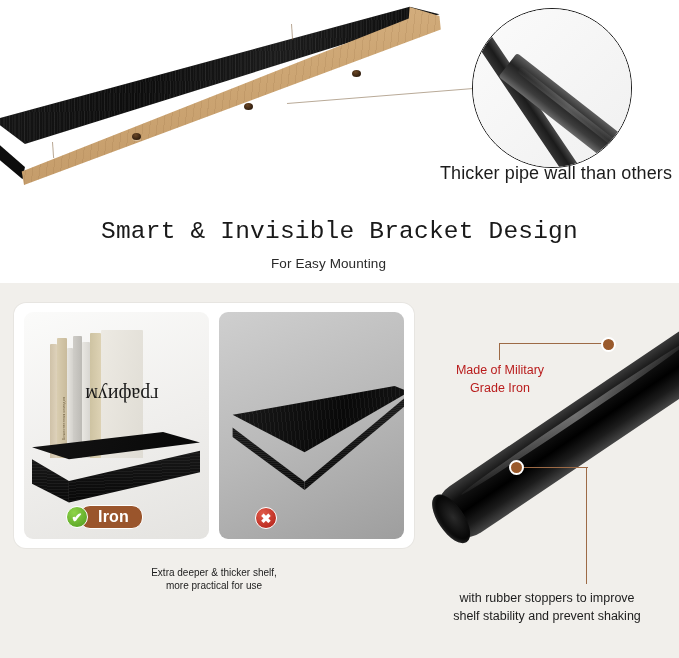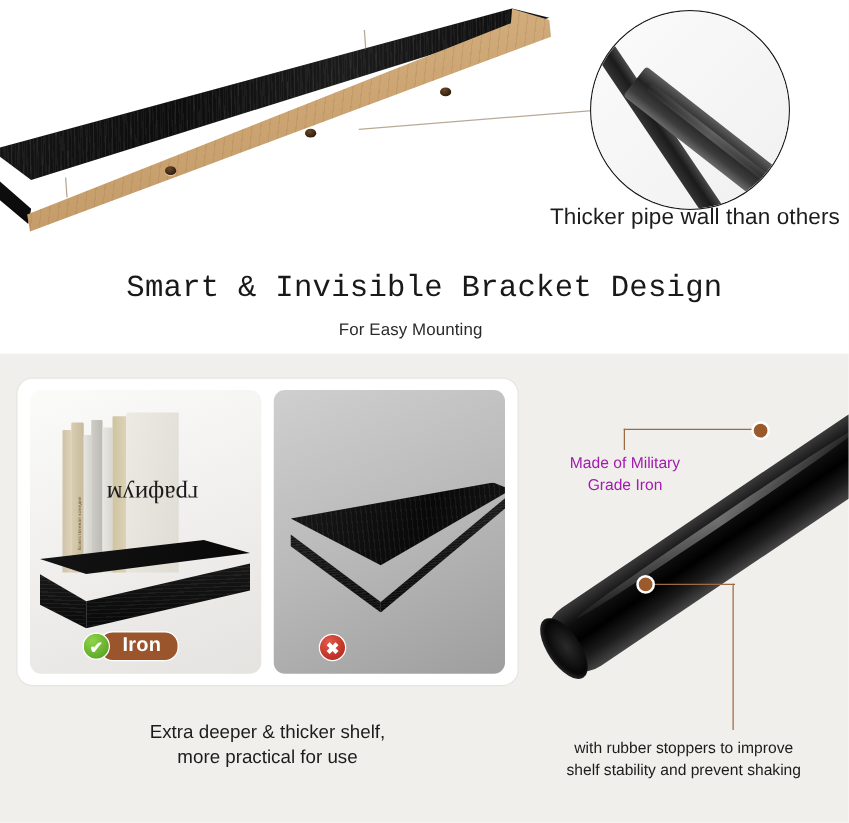--- a/index.html
+++ b/index.html
@@ -184,22 +184,22 @@
           display:flex; align-items:center; justify-content:center;
           font-size:13px; font-weight:bold; color:#fff; }
   .mark-ok { background:radial-gradient(circle at 35% 28%, #8fd44a, #4e9b1c); border:1.5px solid #fff; }
   .mark-no { background:radial-gradient(circle at 35% 28%, #e05a4a, #b01d14); border:1.5px solid #fff; }
   .pill { margin-left:-9px; padding:2px 13px 2px 18px; border-radius:11px;
           font-size:16px; font-weight:bold; letter-spacing:.2px; }
   .pill-ours  { background:#9a552c; color:#ffffff; border:1.5px solid #fff; }
   .pill-others{ background:#111111; color:#ffffff; border:1.5px solid #fff; }
 
   .compare-caption {
-    position:absolute; left:14px; top:293px; width:400px; text-align:center;
-    font-size:15px; color:#1c1c1c; line-height:1.32;
+    position:absolute; left:14px; top:283px; width:400px; text-align:center;
+    font-size:10px; color:#1c1c1c; line-height:1.32;
   }
 
   
   .pipe-area { position:absolute; left:414px; top:0; width:265px; height:375px; overflow:hidden; }
   .pipe-body {
     position:absolute; left:28px; top:214px; width:330px; height:56px;
     background:linear-gradient(180deg,#3a3a3a 0%,#101010 26%,#000 52%,#1c1c1c 78%,#454545 100%);
     border-radius:28px/28px;
     transform:rotate(-34deg); transform-origin:left center;
   }
@@ -226,21 +226,21 @@
   .lead-h { height:1.4px; }
   .lead-v { width:1.4px; }
 
   .iron-lead-h { left:499px; top:343px; width:104px; }
   .iron-lead-v { left:499px; top:343px; height:17px; }
   .rubber-lead-h { left:524px; top:467px; width:64px; }
   .rubber-lead-v { left:586px; top:467px; height:117px; }
 
   .label-iron {
     position:absolute; left:440px; top:362px; width:120px; text-align:center;
-    font-size:12.5px; color:#a21caf; line-height:1.42;
+    font-size:12.5px; color:#b91c1c; line-height:1.42;
   }
   .label-rubber {
     position:absolute; left:418px; top:589px; width:258px; text-align:center;
     font-size:12.5px; color:#1c1c1c; line-height:1.45;
   }
 </style>
 </head>
 <body>
 
 <div id="stage">

